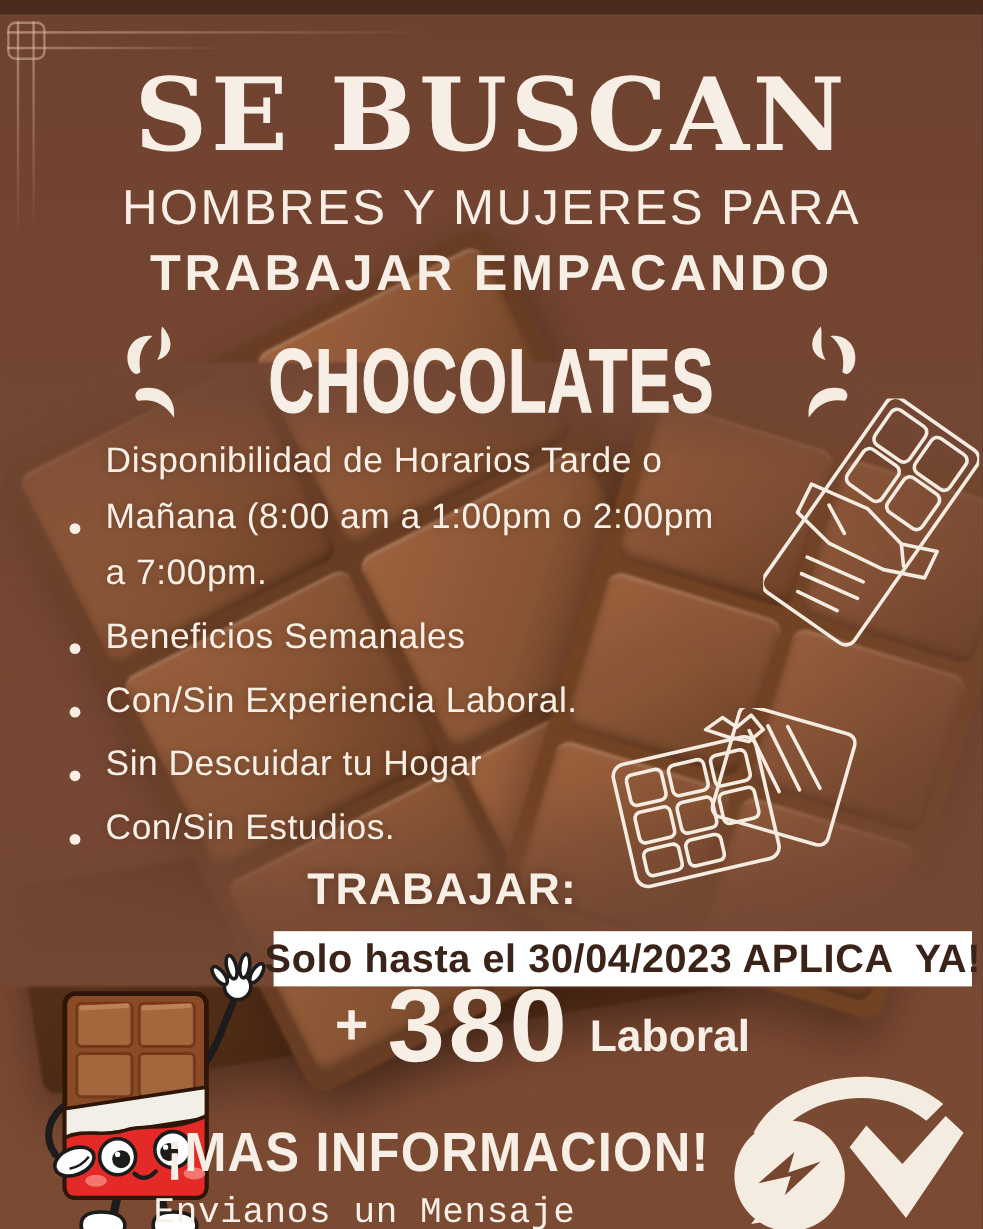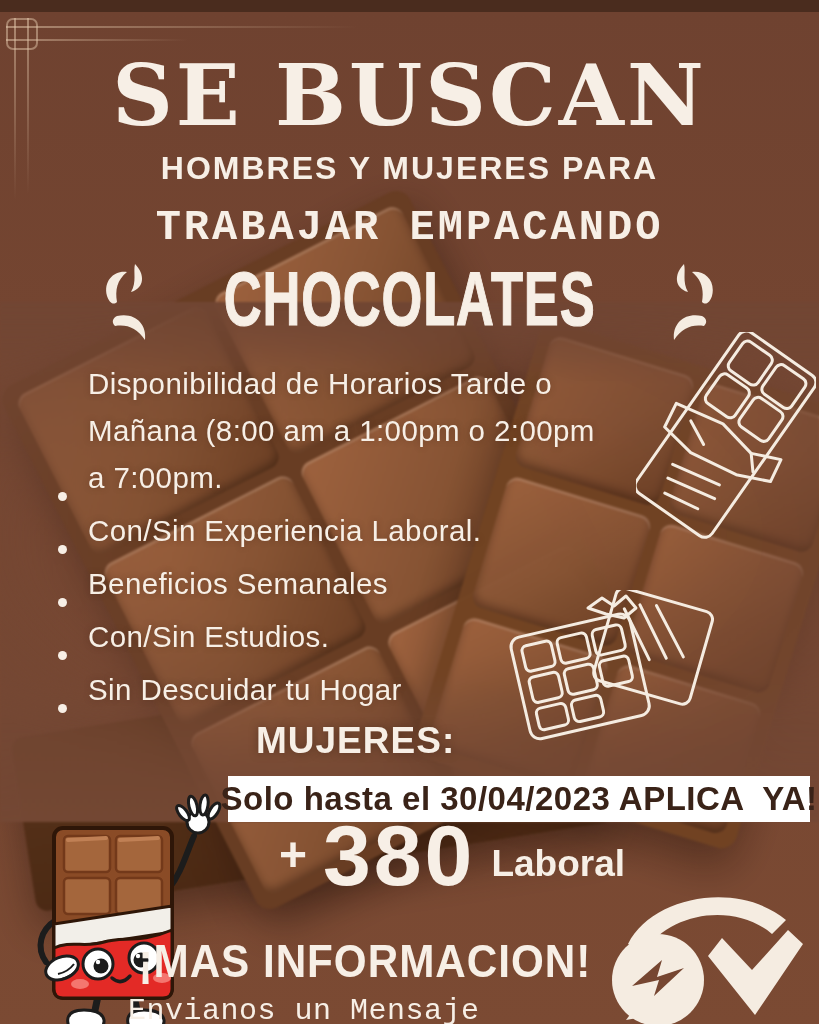--- a/index.html
+++ b/index.html
@@ -9,25 +9,25 @@
     font-family:"Liberation Sans",sans-serif;color:#f7efe6;margin-top:12px;
   }
   
   .frame-line{position:absolute;background:linear-gradient(90deg,rgba(224,196,168,.55),rgba(224,196,168,0));}
   .frame-line.v{background:linear-gradient(180deg,rgba(224,196,168,.55),rgba(224,196,168,0));}
   .frame-sq{position:absolute;left:6px;top:6px;width:28px;height:28px;border:2px solid rgba(224,196,168,.5);border-radius:7px;}
   
   .title{position:absolute;top:34px;left:0;width:100%;text-align:center;
     font-family:"DejaVu Serif",serif;font-weight:800;font-size:84px;letter-spacing:3px;}
   .sub1{position:absolute;top:138px;left:0;width:100%;text-align:center;
-    font-weight:700;font-size:32px;letter-spacing:2px;}
+    font-weight:400;font-size:41px;letter-spacing:2px;}
   .sub2{position:absolute;top:192px;left:0;width:100%;text-align:center;
-    font-weight:900;font-size:42px;letter-spacing:3px;font-family:Liberation Mono, monospace;}
+    font-weight:900;font-size:42px;letter-spacing:3px;}
   .product-row{position:absolute;top:250px;left:0;width:100%;height:92px;
-    display:flex;align-items:flex-start;justify-content:center;gap:20px;}
+    display:flex;align-items:flex-end;justify-content:center;gap:20px;}
   .product{font-size:64px;font-weight:600;letter-spacing:1px;
     transform:scale(.82,1.18);transform-origin:center;-webkit-text-stroke:1px #f7efe6;}
   
   .photo{position:absolute;left:0;top:290px;width:819px;height:520px;filter:blur(1.2px) saturate(.92);}
   .bar{position:absolute;border-radius:16px;display:grid;gap:11px;padding:13px;
     box-shadow:0 18px 40px rgba(40,20,10,.45);}
   .bar .seg{border-radius:12px;
     background:linear-gradient(135deg,#a2613a 0%,#8a5230 55%,#6e3e21 100%);
     box-shadow:inset 0 3px 0 rgba(255,235,215,.18), inset 0 -5px 8px rgba(30,12,4,.35);}
   .bar-main{left:105px;top:-45px;width:430px;height:560px;background:#6b3c20;
@@ -35,21 +35,21 @@
   .bar-right{left:470px;top:55px;width:310px;height:430px;background:#74421f;
     grid-template-columns:1fr 1fr;grid-template-rows:1fr 1fr 1fr;transform:rotate(17deg);opacity:.96;}
   .bar-base{left:20px;top:390px;width:560px;height:150px;background:linear-gradient(180deg,#5e3318,#4e2912);
     border-radius:12px;transform:rotate(-9deg);}
   .photo-fade{position:absolute;inset:0;
     background:
      radial-gradient(68% 58% at 49% 45%, rgba(118,70,49,0) 42%, rgba(118,70,49,.78) 93%),
      linear-gradient(180deg, rgba(111,66,48,.95) 0%, rgba(118,70,49,0) 16%, rgba(118,70,49,0) 72%, rgba(122,74,51,.96) 100%);}
   
   .bullets{position:absolute;top:348px;left:58px;width:608px;list-style:none;margin:0;padding:0;}
-  .bullets li{display:flex;align-items:flex-end;margin-bottom:6px;}
+  .bullets li{display:flex;align-items:center;margin-bottom:6px;}
   .dot{flex:0 0 9px;width:9px;height:9px;border-radius:50%;background:#f7efe6;margin:19px 21px 0 0;}
   .btxt{font-size:29.5px;font-weight:400;line-height:47px;letter-spacing:.4px;white-space:pre-line;
     text-shadow:0 0 6px rgba(70,38,22,.35);}
   
   .vigencia{position:absolute;top:708px;left:256px;font-size:37px;font-weight:900;letter-spacing:1px;
     text-shadow:0 0 8px rgba(60,32,18,.5);}
   .banner{position:absolute;top:764px;left:228px;width:582px;height:46px;background:#ffffff;
     display:flex;align-items:center;justify-content:center;}
   .banner span{color:#3a2318;font-size:33px;font-weight:800;letter-spacing:.5px;white-space:pre;}
   
@@ -124,33 +124,33 @@
 
   <ul class="bullets">
     <li>
         <span class="dot"></span>
         <span class="btxt">Disponibilidad de Horarios Tarde o
 Mañana (8:00 am a 1:00pm o 2:00pm
 a 7:00pm.</span>
       </li>
     <li>
         <span class="dot"></span>
+        <span class="btxt">Beneficios Semanales</span>
+      </li>
+    <li>
+        <span class="dot"></span>
         <span class="btxt">Con/Sin Experiencia Laboral.</span>
       </li>
     <li>
         <span class="dot"></span>
-        <span class="btxt">Beneficios Semanales</span>
+        <span class="btxt">Sin Descuidar tu Hogar</span>
       </li>
     <li>
         <span class="dot"></span>
         <span class="btxt">Con/Sin Estudios.</span>
-      </li>
-    <li>
-        <span class="dot"></span>
-        <span class="btxt">Sin Descuidar tu Hogar</span>
       </li>
   </ul>
 
   <div class="sk" style="left:636px;top:320px;width:180px;height:218px;">
     <svg viewBox="0 0 180 218">
       <g transform="rotate(35 90 105)" class="line-art">
         <rect x="42" y="5" width="92" height="196" rx="9"></rect>
         <rect x="50" y="13" width="35" height="35" rx="6"></rect>
         <rect x="91" y="13" width="35" height="35" rx="6"></rect>
         <rect x="50" y="53" width="35" height="35" rx="6"></rect>
@@ -178,21 +178,21 @@
           <rect x="64" y="76" width="30" height="26" rx="5"></rect>
           <rect x="100" y="76" width="30" height="26" rx="5"></rect>
           <rect x="28" y="108" width="30" height="22" rx="5"></rect>
           <rect x="64" y="108" width="30" height="22" rx="5"></rect>
         </g>
         <path d="M86 18 L100 8 L112 16 L124 6 L134 18 L122 28 L104 24 Z"></path>
       </g>
     </svg>
   </div>
 
-  <div class="vigencia">MUJERES:</div>
+  <div class="vigencia">TRABAJAR:</div>
   <div class="banner">
     <span>Solo hasta el 30/04/2023 APLICA  YA!</span>
   </div>
 
   <div class="vacancies">
     <span class="vplus">+</span>
     <span class="vnum">380</span>
     <span class="vlabel">Laboral</span>
   </div>
 

